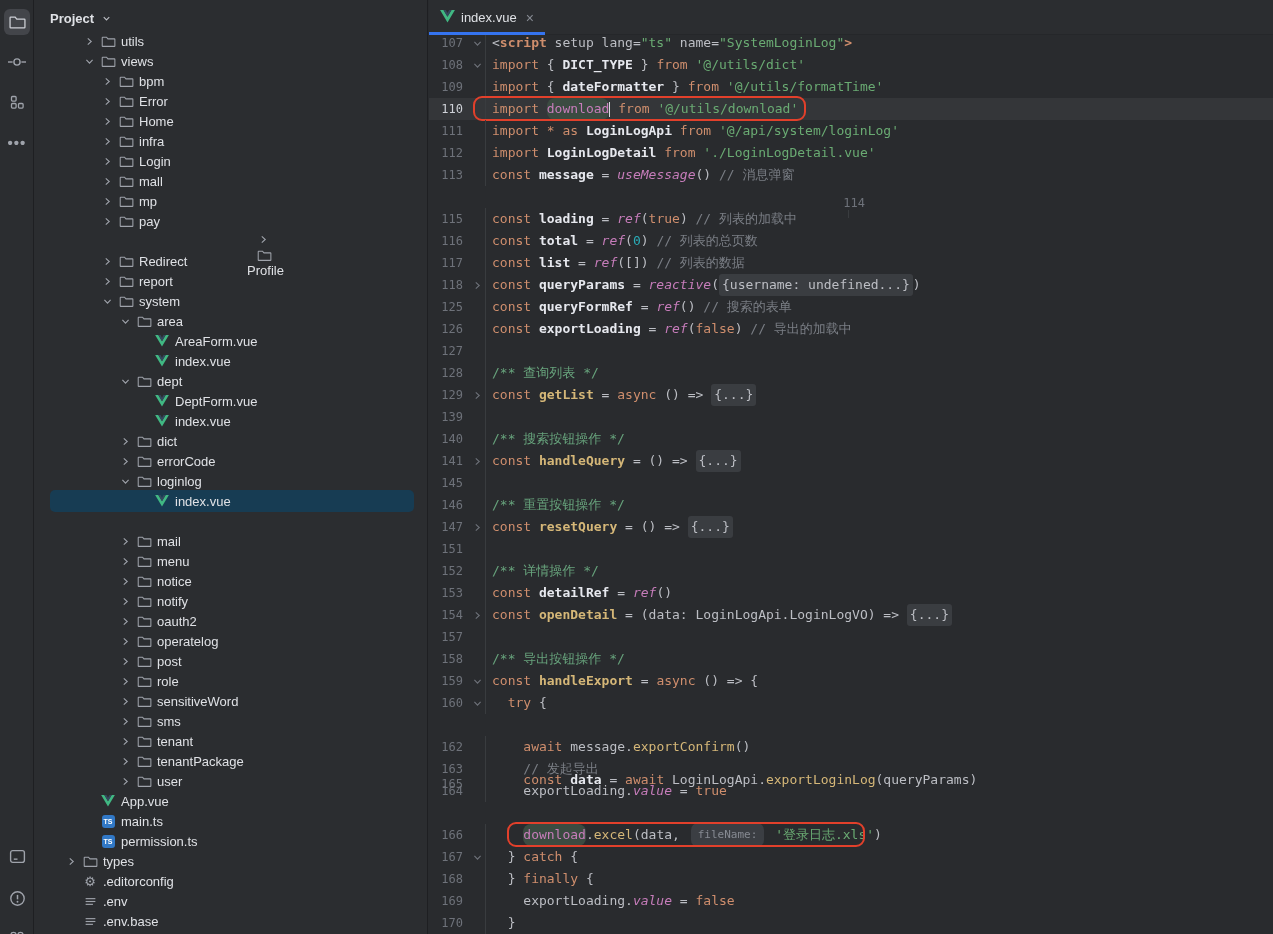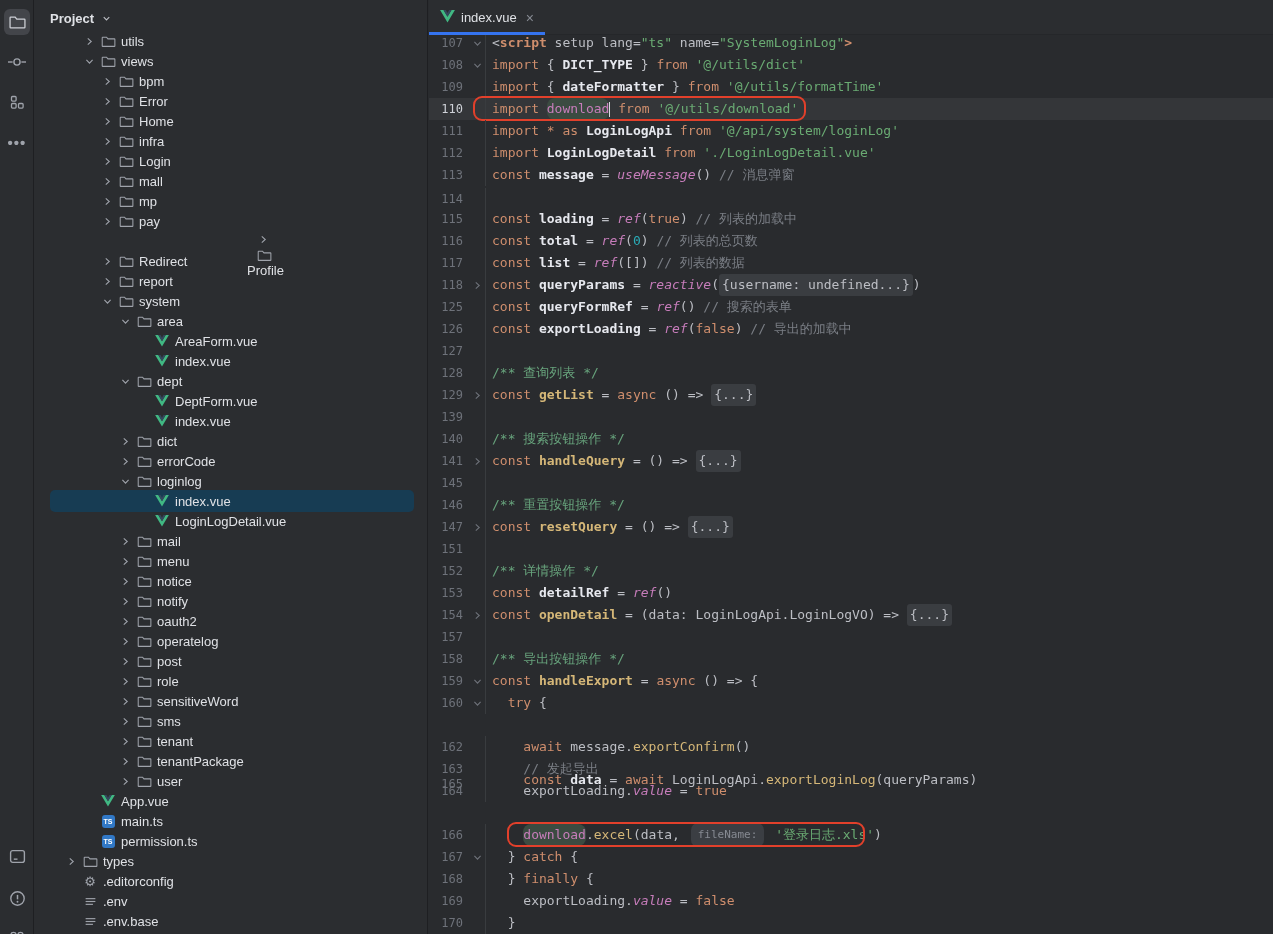--- a/index.html
+++ b/index.html
@@ -435,30 +435,20 @@
           <span class="sel-bg"></span>
           <span class="tslot"></span>
           <span class="ticon">
             <svg width="14" height="12" viewBox="0 0 16 14">
               <path d="M12.3 0 8 7.2 3.7 0H0l8 13.4L16 0z" fill="#41B883"></path>
               <path d="M12.3 0 8 7.2 3.7 0h2.5L8 3.1 9.8 0z" fill="#34495E"></path>
             </svg>
           </span>
           <span class="tlabel">index.vue</span>
         </div>
-        <div class="trow" style="top: 511px; padding-left: 101px;">
-          <span class="tslot"></span>
-          <span class="ticon">
-            <svg width="14" height="12" viewBox="0 0 16 14">
-              <path d="M12.3 0 8 7.2 3.7 0H0l8 13.4L16 0z" fill="#41B883"></path>
-              <path d="M12.3 0 8 7.2 3.7 0h2.5L8 3.1 9.8 0z" fill="#34495E"></path>
-            </svg>
-          </span>
-          <span class="tlabel">LoginLogDetail.vue</span>
-        </div>
         <div class="trow" style="top: 531px; padding-left: 83px;">
           <span class="tslot">
             <svg width="11" height="11" viewBox="0 0 16 16" style="transform:rotate(0deg)">
               <polyline points="5.5,3.5 10.5,8 5.5,12.5" fill="none" stroke="#9FA3AB" stroke-width="1.6"></polyline>
             </svg>
           </span>
           <span class="ticon">
             <svg width="15" height="15" viewBox="0 0 16 16">
               <path d="M1.8 3.4h4.1l1.5 1.8h6.9c.3 0 .5.2.5.5v7c0 .3-.2.5-.5.5H1.8a.5.5 0 0 1-.5-.5V3.9c0-.3.2-.5.5-.5z" fill="none" stroke="#9FA3AB" stroke-width="1.1"></path>
             </svg>
@@ -740,21 +730,21 @@
         <div class="crow" style="top: 142px;">
           <span class="ln">112</span>
           <span class="gfold"></span>
           <span class="codetxt"><span class="tk-kw">import </span><span class="tk-decl">LoginLogDetail</span><span class="tk-kw"> from</span><span class="tk-str"> './LoginLogDetail.vue'</span></span>
         </div>
         <div class="crow" style="top: 164px;">
           <span class="ln">113</span>
           <span class="gfold"></span>
           <span class="codetxt"><span class="tk-kw">const </span><span class="tk-decl">message</span><span class="tk-id"> = </span><span class="tk-pur">useMessage</span><span class="tk-id">()</span><span class="tk-cmt"> // 消息弹窗</span></span>
         </div>
-        <div class="crow" style="top: 188px;">
+        <div class="crow" style="top: 196px; flex-direction: column;">
           <span class="ln">114</span>
           <span class="gfold"></span>
           <span class="codetxt"></span>
         </div>
         <div class="crow" style="top: 208px;">
           <span class="ln">115</span>
           <span class="gfold"></span>
           <span class="codetxt"><span class="tk-kw">const </span><span class="tk-decl">loading</span><span class="tk-id"> = </span><span class="tk-pur">ref</span><span class="tk-id">(</span><span class="tk-kw">true</span><span class="tk-id">)</span><span class="tk-cmt"> // 列表的加载中</span></span>
         </div>
         <div class="crow" style="top: 230px;">

